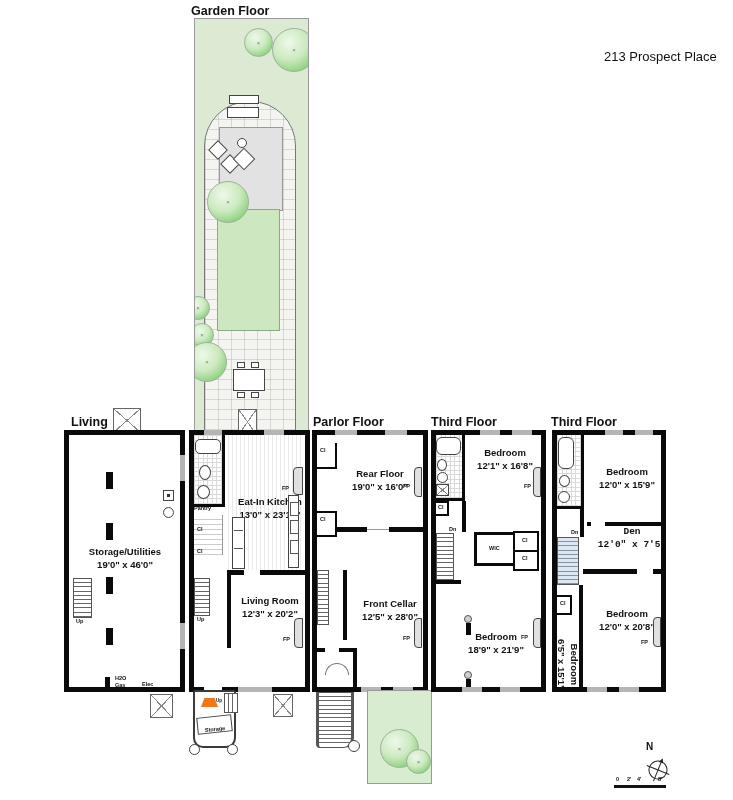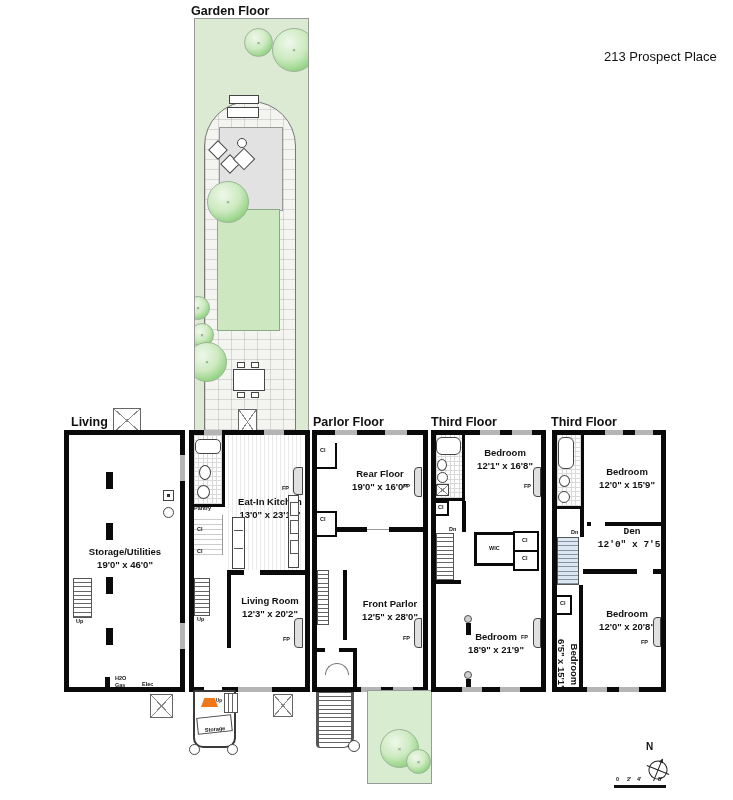--- a/index.html
+++ b/index.html
@@ -166,21 +166,21 @@
       <div class="dims">19'0" x 16'0"</div>
     </div>
     <div class="abs fp" style="left:97px;top:32px;width:8px;height:30px;"></div>
     <div class="abs tiny" style="left:86px;top:49px;">FP</div>
     <div class="abs iw" style="left:20px;top:92px;width:30px;height:5px;"></div>
     <div class="abs iw" style="left:72px;top:92px;width:34px;height:5px;"></div>
     <div class="abs" style="left:50px;top:94px;width:22px;height:1px;background:#999;"></div>
     <div class="abs stairs" style="left:0px;top:135px;width:12px;height:55px;"></div>
     <div class="abs iw" style="left:26px;top:135px;width:4px;height:70px;"></div>
     <div class="abs room" style="left:34px;top:163px;width:78px;">
-      <div>Front Parlor</div>
+      <div>Front Cellar</div>
       <div class="dims">12'5" x 28'0"</div>
     </div>
     <div class="abs fp" style="left:97px;top:183px;width:8px;height:30px;"></div>
     <div class="abs tiny" style="left:86px;top:201px;">FP</div>
     <div class="abs iw" style="left:0px;top:213px;width:36px;height:4px;"></div>
     <div class="abs doorgap" style="left:8px;top:213px;width:14px;height:4px;"></div>
     <div class="abs iw" style="left:36px;top:213px;width:4px;height:39px;"></div>
     <div class="abs qarcL" style="left:8px;top:228px;width:12px;height:12px;"></div>
     <div class="abs qarcR" style="left:20px;top:228px;width:12px;height:12px;"></div>
     <div class="abs win" style="left:44px;top:252px;width:20px;height:5px;"></div>

